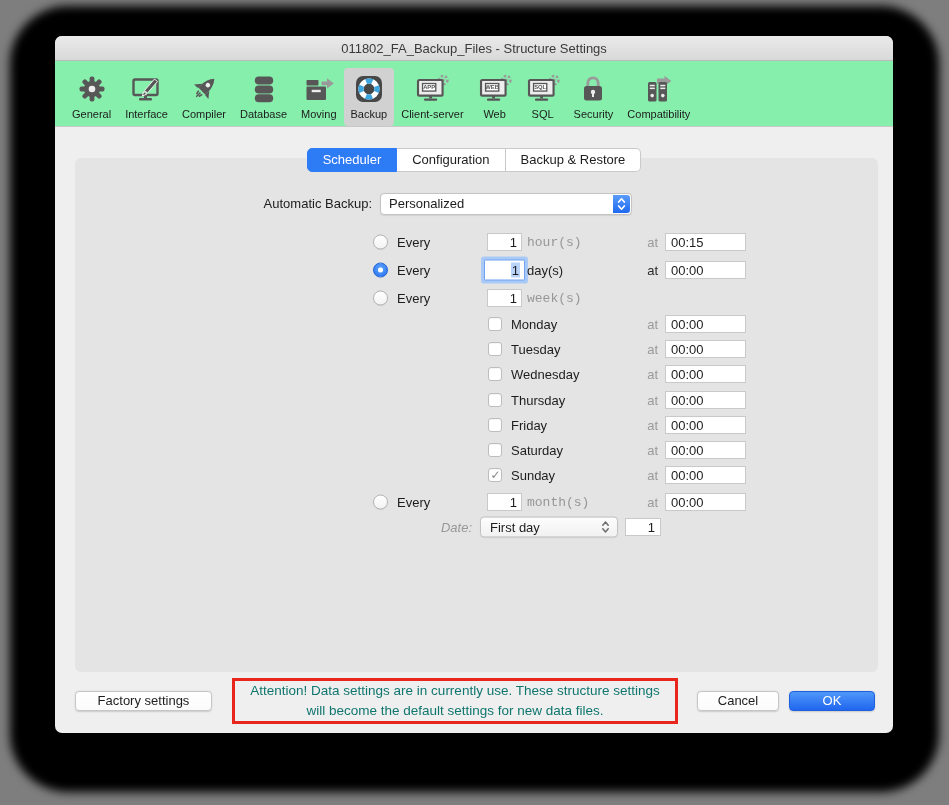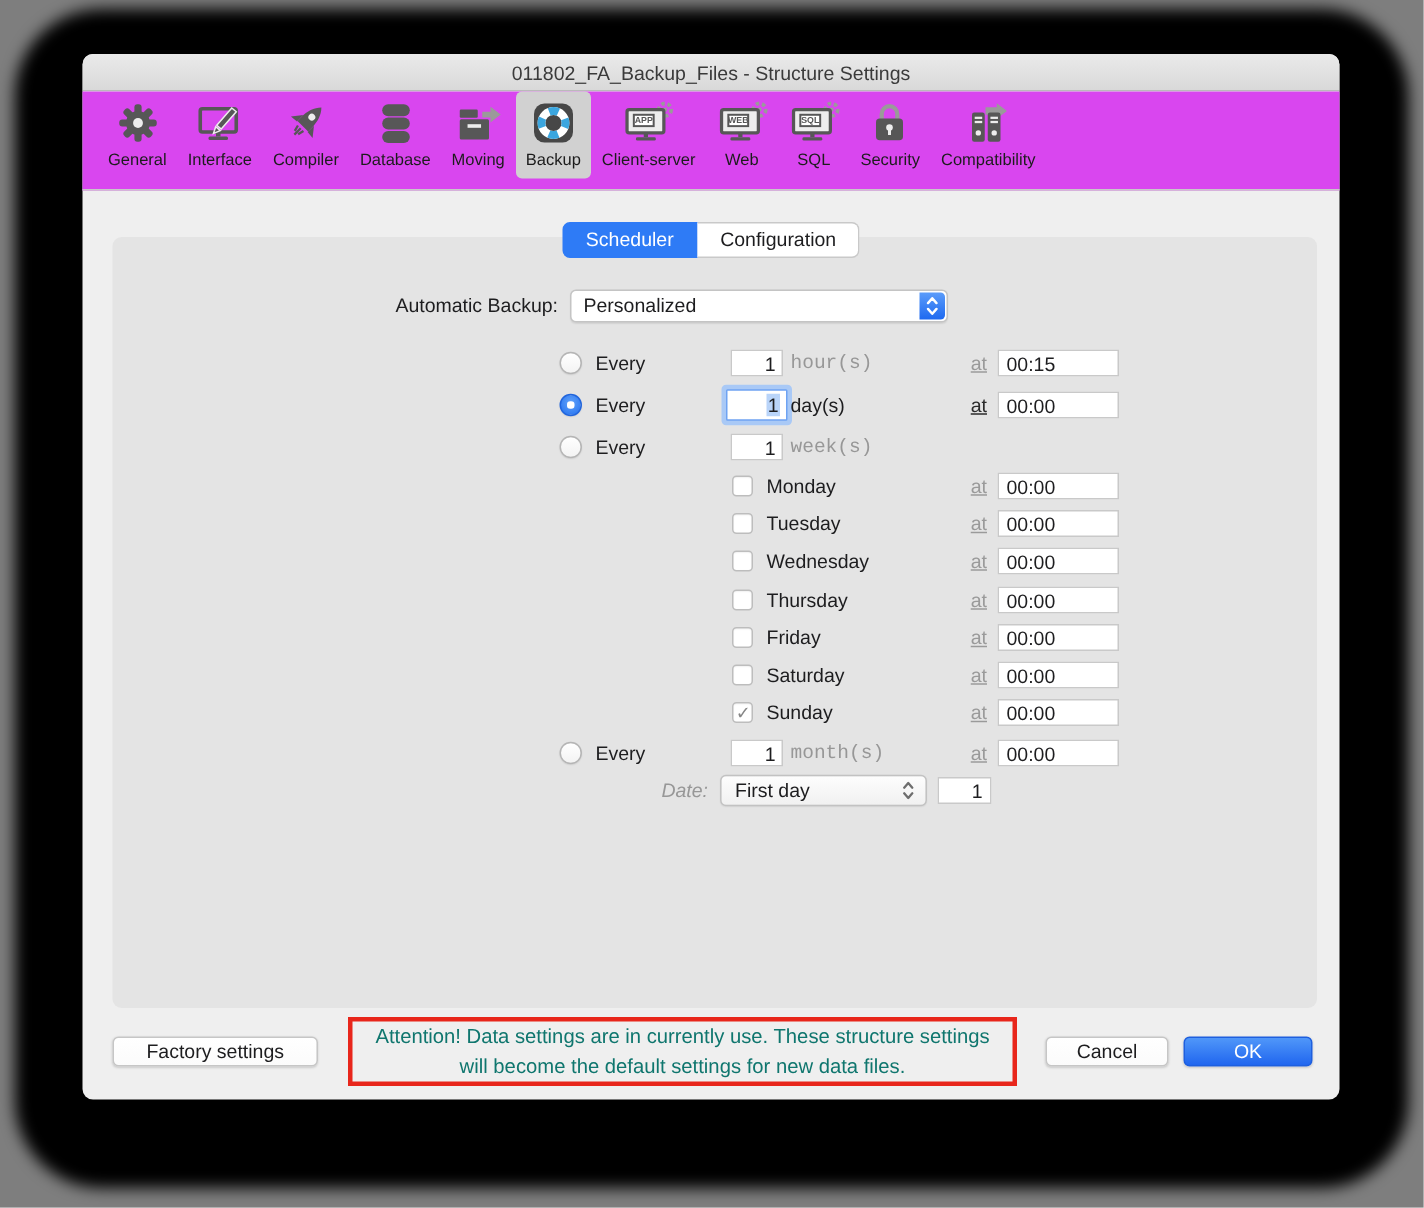--- a/index.html
+++ b/index.html
@@ -21,22 +21,22 @@
   
   .titlebar{
     height:24px;border-radius:7px 7px 0 0;
     background:linear-gradient(#EAEAEA,#D9D9D9);
     border-bottom:1px solid #BABABA;
     display:flex;align-items:center;justify-content:center;
     font-size:13px;color:#3a3a3a;text-align:center;
   }
   
   .toolbar{
-    height:65px;background:#d946ef;border-bottom:1px solid #C8C8C8;
-    display:flex;align-items:flex-start;padding:0 6px 0 10px;
+    height:65px;background:#86efac;border-bottom:1px solid #C8C8C8;
+    display:flex;align-items:flex-end;padding:0 6px 0 10px;
   }
   .tb-item{
     display:flex;flex-direction:column;align-items:center;justify-content:flex-end;
     padding:4px 7px 6px;border-radius:4px;cursor:default;
   }
   .tb-item.selected{background:#D1D1D1;}
   .tb-icon{height:34px;display:flex;align-items:center;}
   .tb-icon svg{width:34px;height:32px;display:block;}
   .tb-label{font-size:11px;color:#1c1c1c;margin-top:2px;white-space:nowrap;}
   
@@ -96,21 +96,21 @@
     left:432px;width:35px;height:18px;box-sizing:border-box;background:#fff;
     border:1px solid #C9C9C9;font-size:13px;color:#1d1d1f;text-align:right;
     padding:1px 4px 0 0;line-height:16px;
   }
   .num-box.focused{
     left:429px;width:41px;height:21px;border:1px solid #6FA3F2;border-radius:1px;
     box-shadow:0 0 0 3px #A9C9F6;padding-top:2px;
   }
   .num-box.focused .sel{background:#B9D4F9;padding:0 1px;}
   .unit{left:472px;}
-  .at-label{left:578px;width:25px;text-align:right;font-size:13px;color:#9a9a9a;text-decoration:underline;}
+  .at-label{left:578px;width:25px;text-align:right;font-size:13px;color:#9a9a9a;}
   .at-label.dark{color:#2b2b2b;}
   .time-box{
     left:610px;width:81px;height:18px;box-sizing:border-box;background:#fff;
     border:1px solid #C9C9C9;font-size:13px;color:#1d1d1f;
     padding:1px 0 0 5px;line-height:16px;
   }
   .wk-label{left:456px;font-size:13px;color:#1d1d1f;white-space:nowrap;}
   
   .date-label{left:340px;width:77px;text-align:right;font-size:13px;color:#979797;font-style:italic;}
   .date-select{
@@ -308,20 +308,21 @@
     <span class="tb-label">Compatibility</span>
   </div>
     </div>
 
   <div class="content">
     <div class="panel"></div>
 
     <div class="tabs">
       <div class="tab selected">Scheduler</div>
       <div class="tab">Configuration</div>
+      <div class="tab">Backup &amp; Restore</div>
     </div>
 
     <div class="ab-label">Automatic Backup:</div>
     <div class="ab-select">
       <span>Personalized</span>
       <span class="ab-stepper">
           <svg viewBox="0 0 16 22">
             <path d="M4.5 8.6 L8 4.6 L11.5 8.6" stroke="#fff" stroke-width="2" fill="none" stroke-linecap="round" stroke-linejoin="round"></path>
             <path d="M4.5 13.4 L8 17.4 L11.5 13.4" stroke="#fff" stroke-width="2" fill="none" stroke-linecap="round" stroke-linejoin="round"></path>
           </svg>

